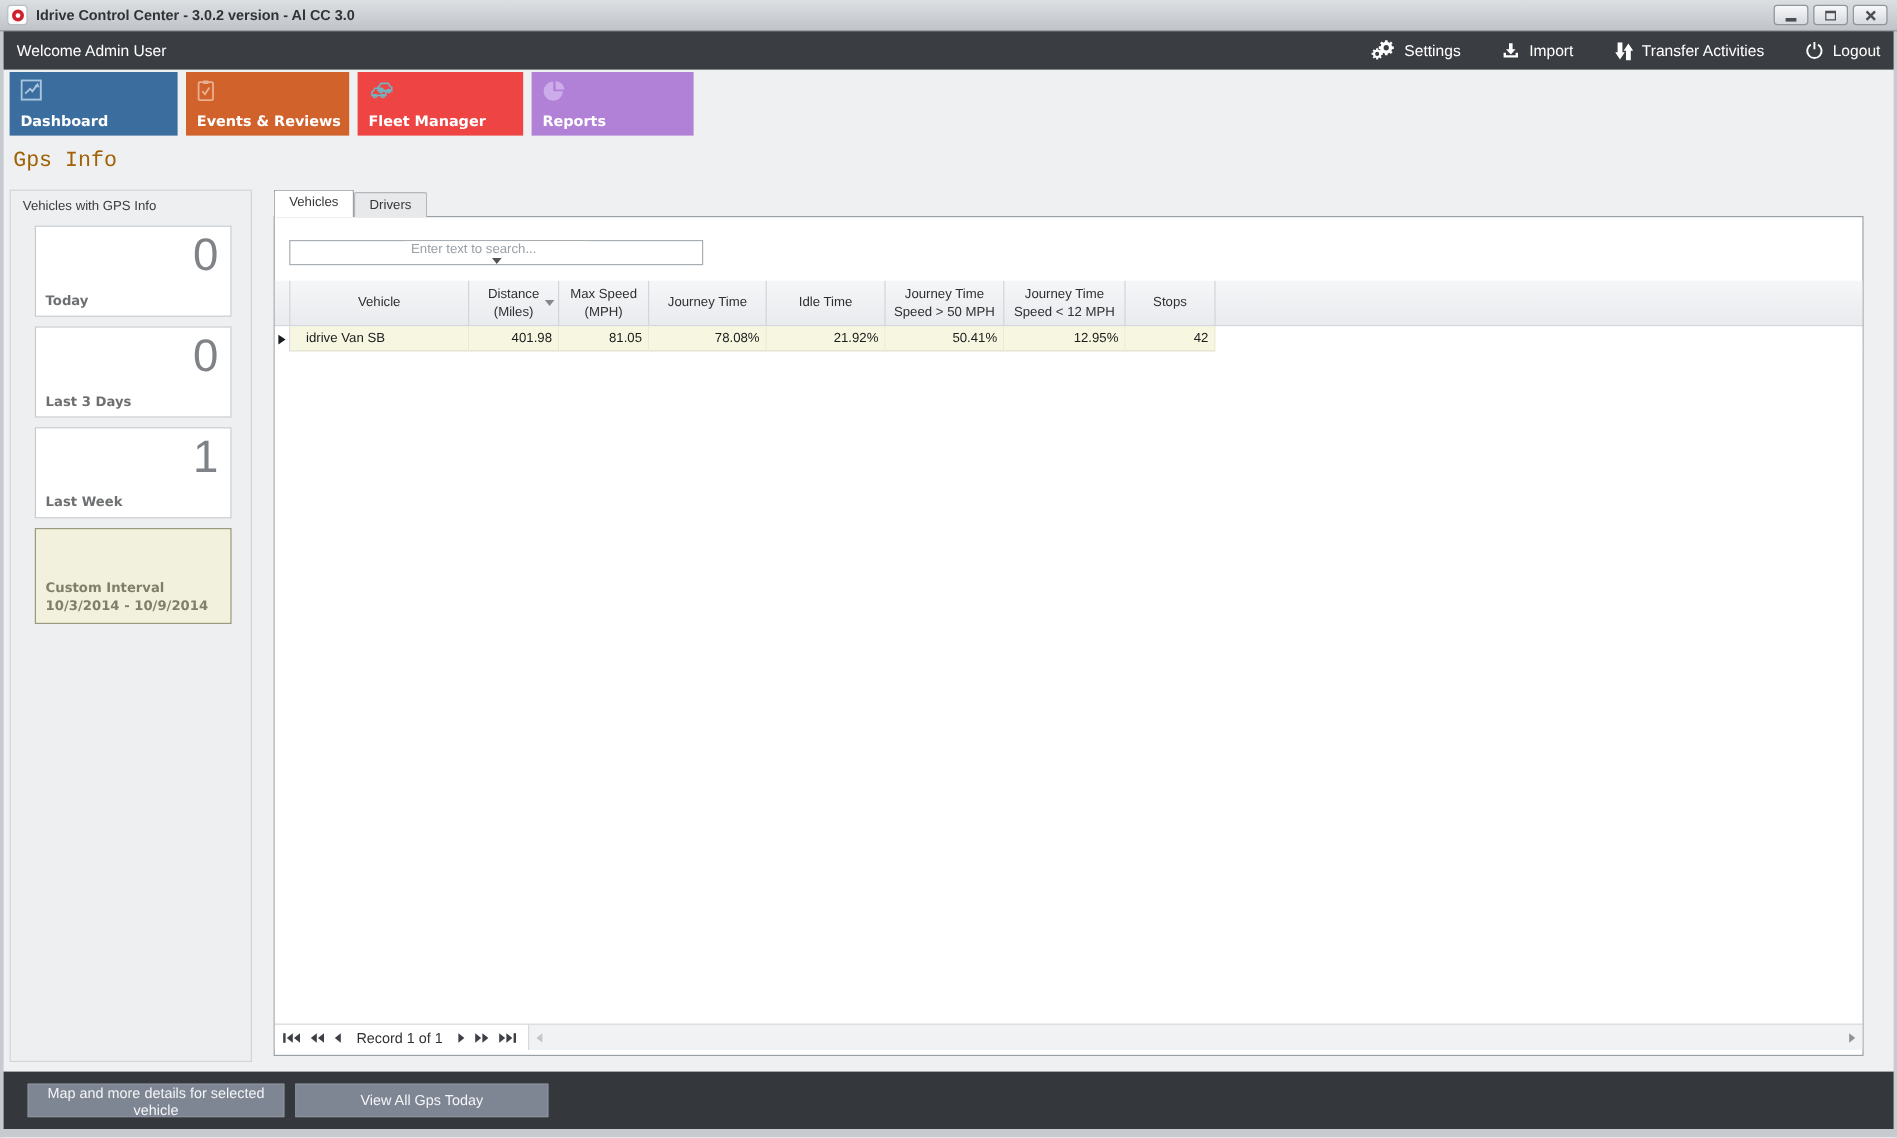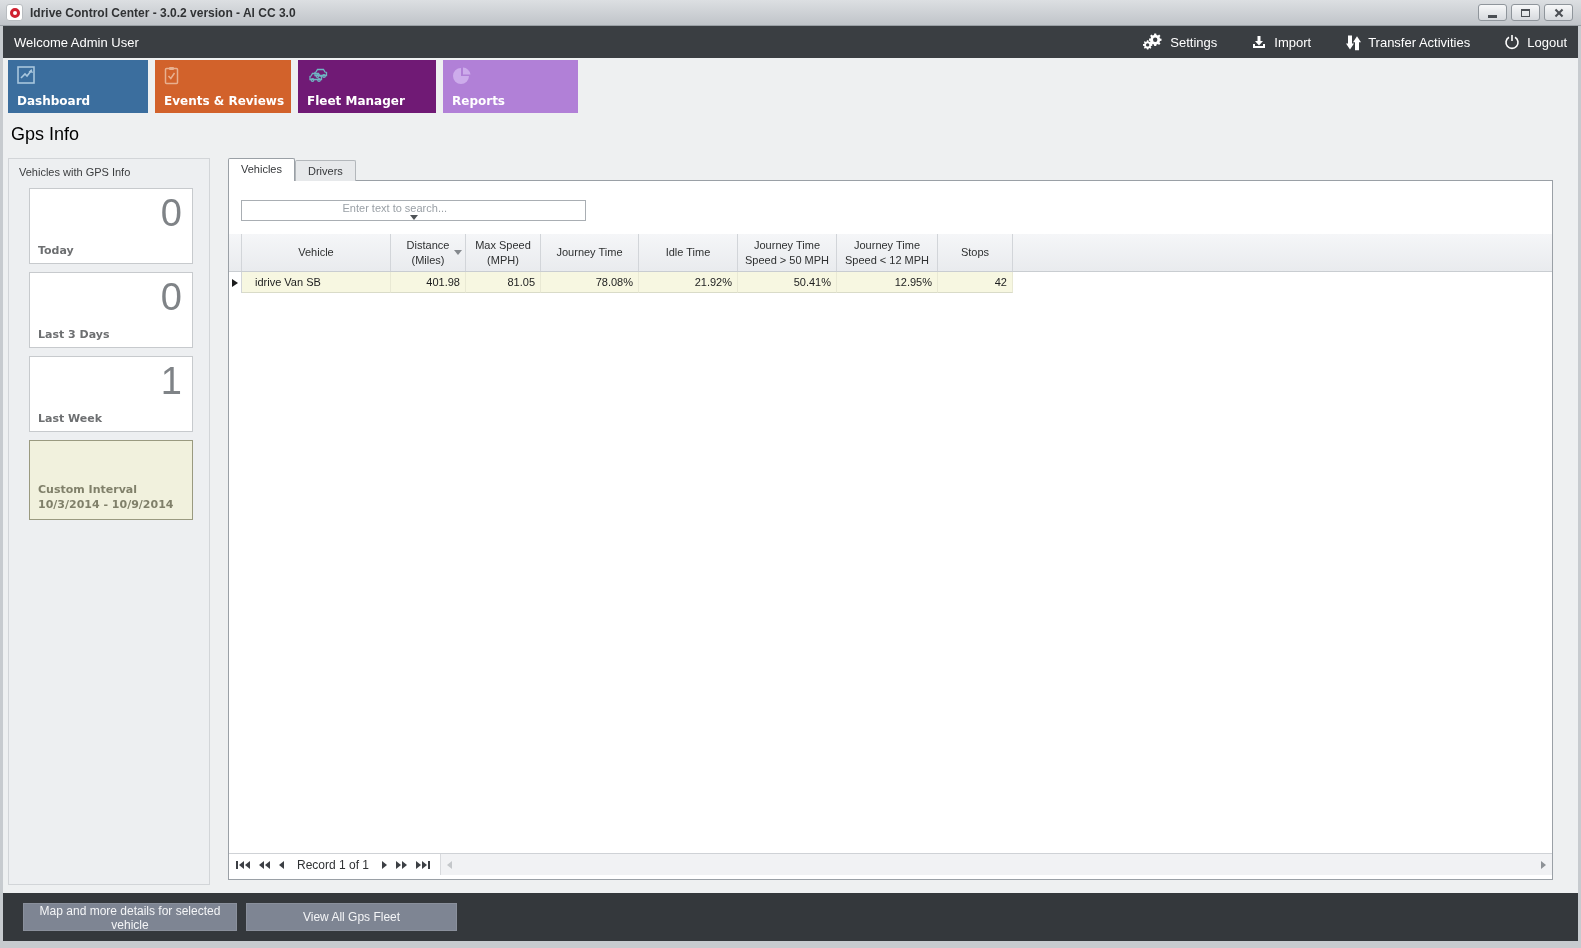--- a/index.html
+++ b/index.html
@@ -38,25 +38,25 @@
 
   
   .nav-tiles { position:absolute; left:0; top:58px; width:1581px; height:58px; display:flex; gap:7px; padding:2px 0 0 8px; }
   .tile { height:53px; position:relative; cursor:pointer; color:#fff; }
   .tile-icon { position:absolute; left:9px; top:6px; }
   .tile-label { position:absolute; left:9px; bottom:5px; font-weight:bold; font-size:12px; font-family:"DejaVu Sans",sans-serif; }
   .t-dashboard { width:140px; background:#3b6e9e; }
   .t-events { width:136px; background:#d2622b; }
   .t-dvr { width:137px; background:#25292d; }
   .t-gps { width:140px; background:#17a383; box-shadow:0 -3px 0 0 #96999d; }
-  .t-fleet { width:138px; background:#701a75; }
+  .t-fleet { width:138px; background:#ef4444; }
   .t-reports { width:135px; background:#b180d7; }
 
   
-  .page-title { position:absolute; left:11px; top:124px; font-size:18px; color:#000000; }
+  .page-title { position:absolute; left:11px; top:124px; font-size:18px; color:#a16207;font-family:Liberation Mono, monospace; }
 
   
   .sidebar { position:absolute; left:8px; top:158px; width:202px; height:727px;
     background:#edeff1; border:1px solid #d2d5d8; }
   .sidebar-header { font-size:11px; color:#3a3c3e; padding:7px 0 10px 10px; }
   .card { margin:0 16px 8px 20px; height:76px; background:#fff; border:1px solid #c7cacd; position:relative; cursor:pointer; }
   .card-value { position:absolute; right:10px; top:4px; font-size:38px; color:#7f8387; line-height:1.1; }
   .card-label { position:absolute; left:8px; bottom:6px; font-size:11px; font-weight:bold; color:#6d6f71; font-family:"DejaVu Sans",sans-serif; }
   .card.custom { height:80px; background:#f1f1dd; border:1px solid #9a9a80; }
   .card.custom .card-label { color:#80806a; line-height:1.35; }
@@ -366,18 +366,18 @@
       <div class="hscroll">
         <span class="sb-left"></span>
         <span class="sb-right"></span>
       </div>
     </div>
   </div>
 </div>
 
 <div class="footer">
   <button class="footer-btn btn-map">Map and more details for selected vehicle</button>
-  <button class="footer-btn btn-events">View All Gps Fleet</button>
+  <button class="footer-btn btn-events">View All Gps Today</button>
 </div>
 
 <div class="frame-left"></div>
 <div class="frame-right"></div>
 <div class="frame-bottom"></div>
 
 </body></html>

